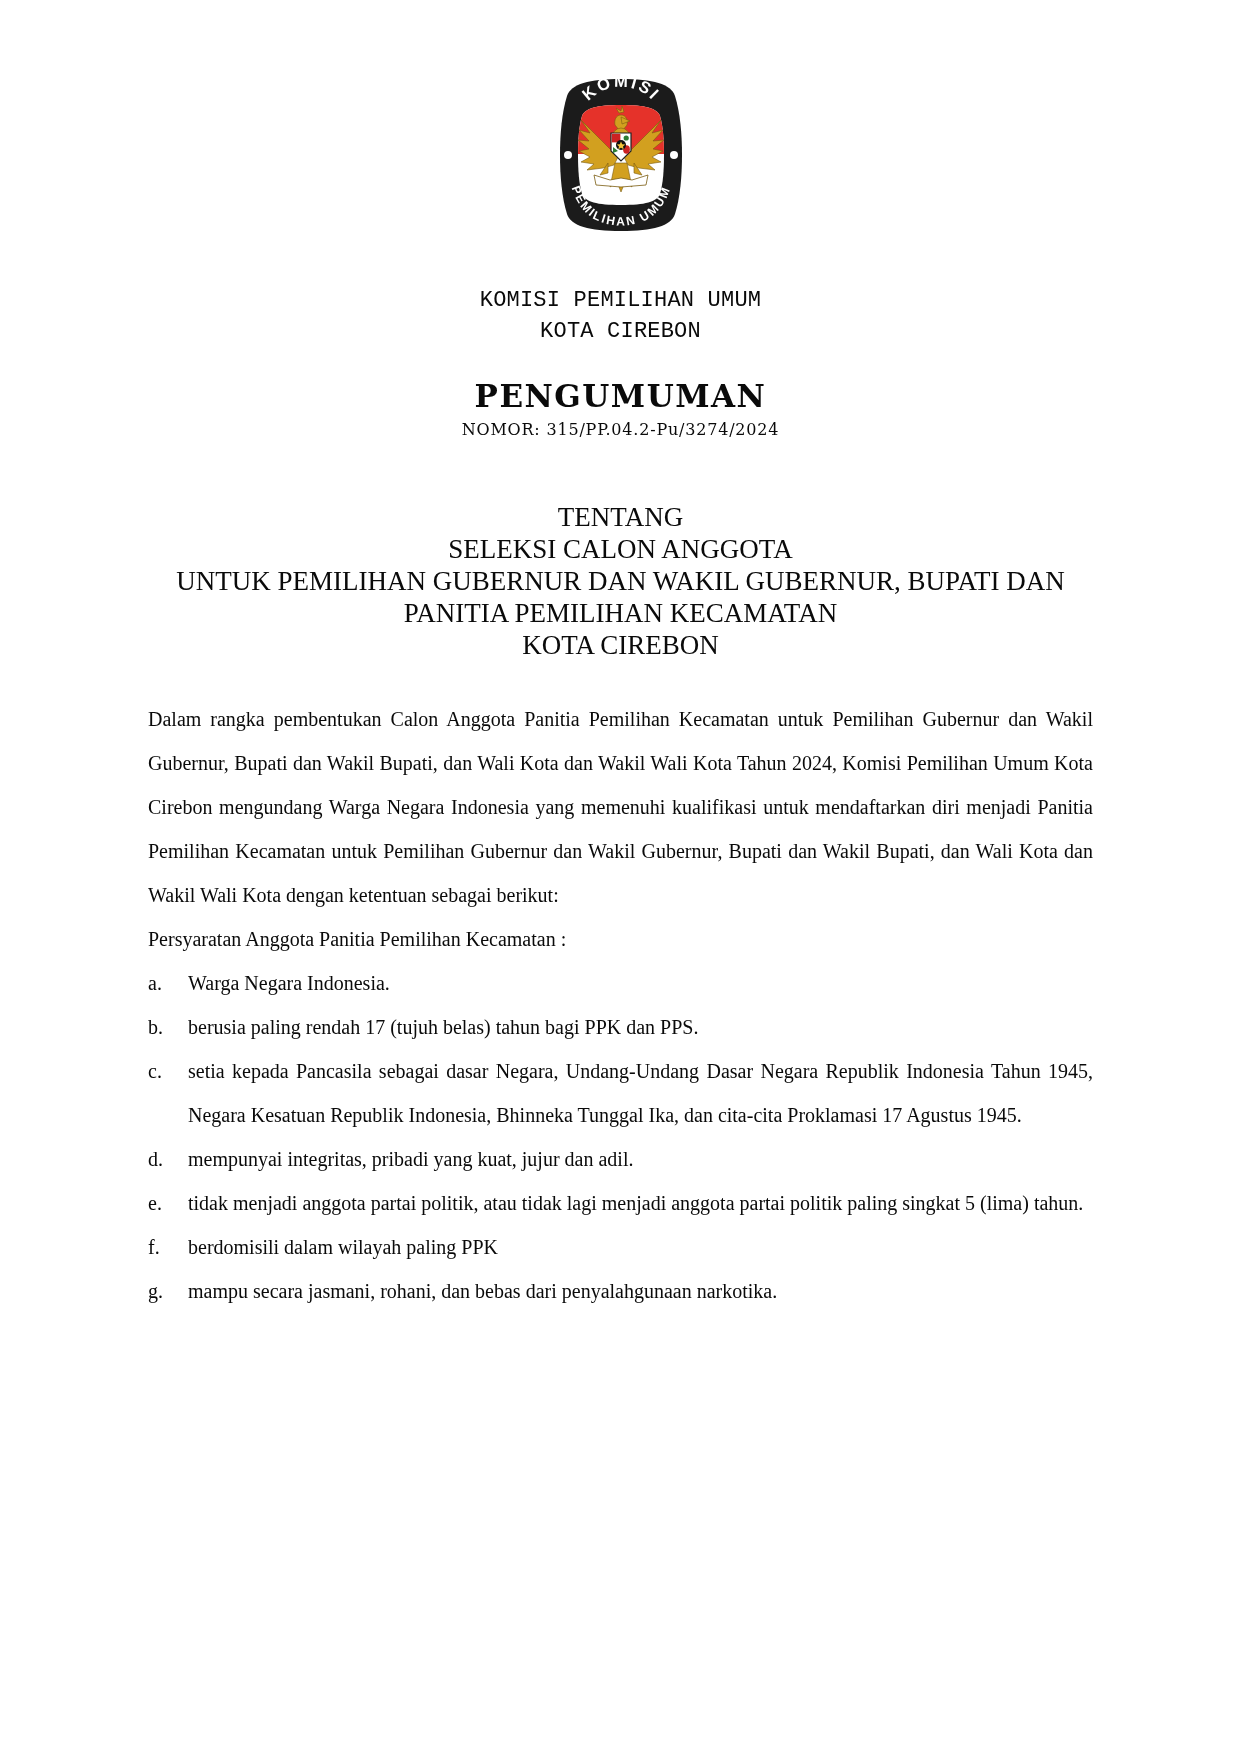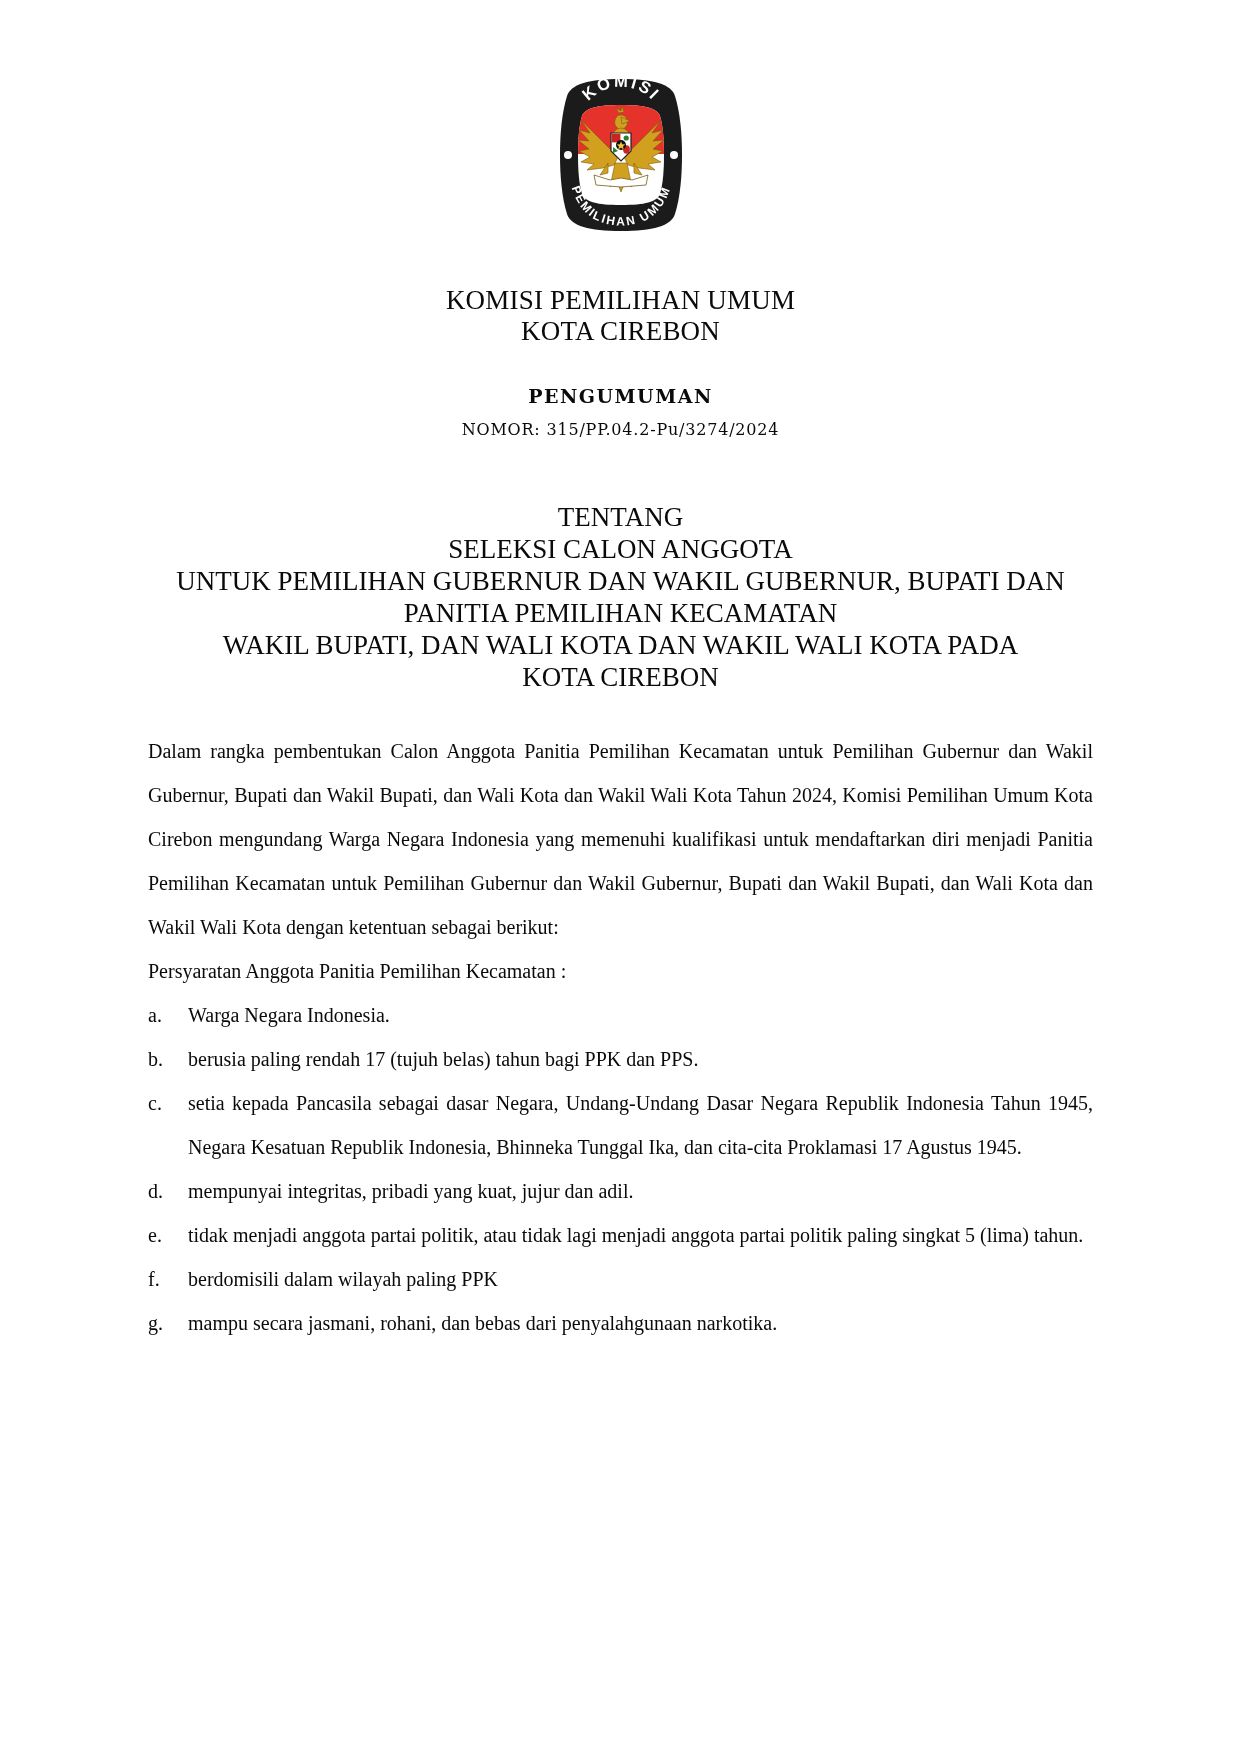--- a/index.html
+++ b/index.html
@@ -19,33 +19,33 @@
   }
   .logo-wrap {
     padding-top: 77px;
     text-align: center;
   }
   .logo-wrap svg { display: inline-block; }
 
   .org-block {
     margin-top: 48px;
     text-align: center;
-    font-family: Liberation Serif, serif;
-    font-size: 27px;
+    font-family: Liberation Mono, monospace;
+    font-size: 22px;
     line-height: 31px;
     letter-spacing: 0.2px;
   }
   .doc-title-block {
     margin-top: 32px;
     text-align: center;
     font-family: "DejaVu Serif", serif;
     line-height: 34px;
   }
   .doc-type {
-    font-size: 19px;
+    font-size: 31px;
     font-weight: bold;
     letter-spacing: 1.5px;
   }
   .doc-number {
     font-size: 16px;
     letter-spacing: 0.8px;
   }
   .subject-block {
     margin-top: 54px;
     text-align: center;
@@ -153,21 +153,20 @@
     <div class="doc-title-block">
       <div class="doc-type">PENGUMUMAN</div>
       <div class="doc-number">NOMOR: 315/PP.04.2-Pu/3274/2024</div>
     </div>
 
     <div class="subject-block">
       <div>TENTANG</div>
       <div>SELEKSI CALON ANGGOTA</div>
       <div>UNTUK PEMILIHAN GUBERNUR DAN WAKIL GUBERNUR, BUPATI DAN</div>
       <div>PANITIA PEMILIHAN KECAMATAN</div>
-      <div>WAKIL BUPATI, DAN WALI KOTA DAN WAKIL WALI KOTA PADA</div>
       <div>KOTA CIREBON</div>
     </div>
 
     <div class="body-block">
       <p class="intro">Dalam rangka pembentukan Calon Anggota Panitia Pemilihan Kecamatan untuk Pemilihan Gubernur dan Wakil Gubernur, Bupati dan Wakil Bupati, dan Wali Kota dan Wakil Wali Kota Tahun 2024, Komisi Pemilihan Umum Kota Cirebon mengundang Warga Negara Indonesia yang memenuhi kualifikasi untuk mendaftarkan diri menjadi Panitia Pemilihan Kecamatan untuk Pemilihan Gubernur dan Wakil Gubernur, Bupati dan Wakil Bupati, dan Wali Kota dan Wakil Wali Kota dengan ketentuan sebagai berikut:</p>
       <div class="req-heading">Persyaratan Anggota Panitia Pemilihan Kecamatan :</div>
 
       <div class="req-list">
         <div class="req-item">
           <div class="req-marker">a.</div>

